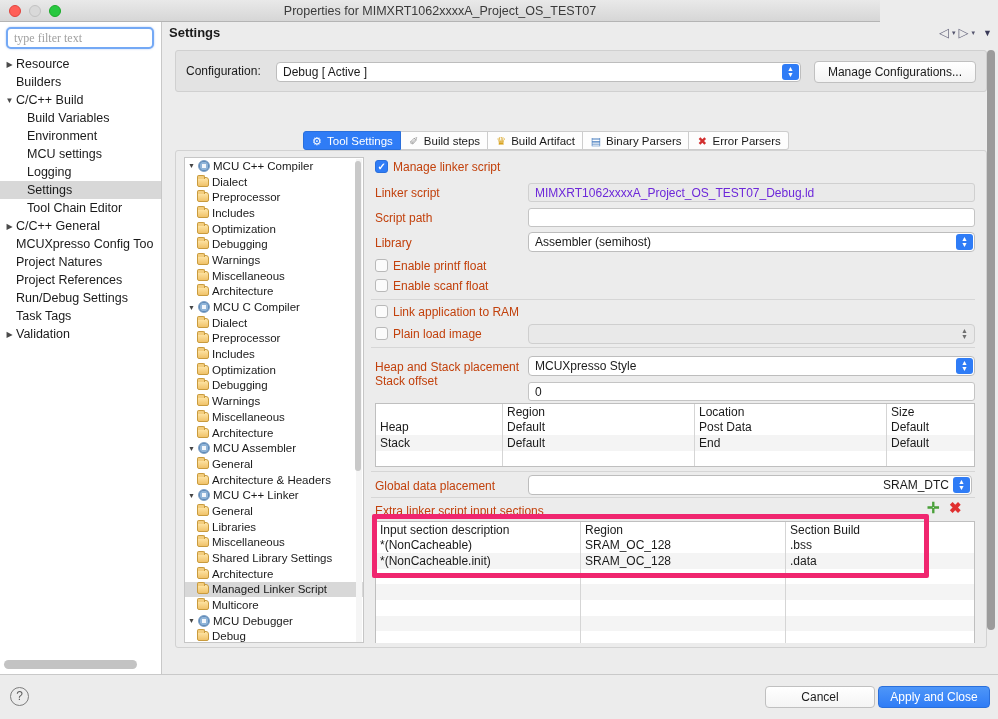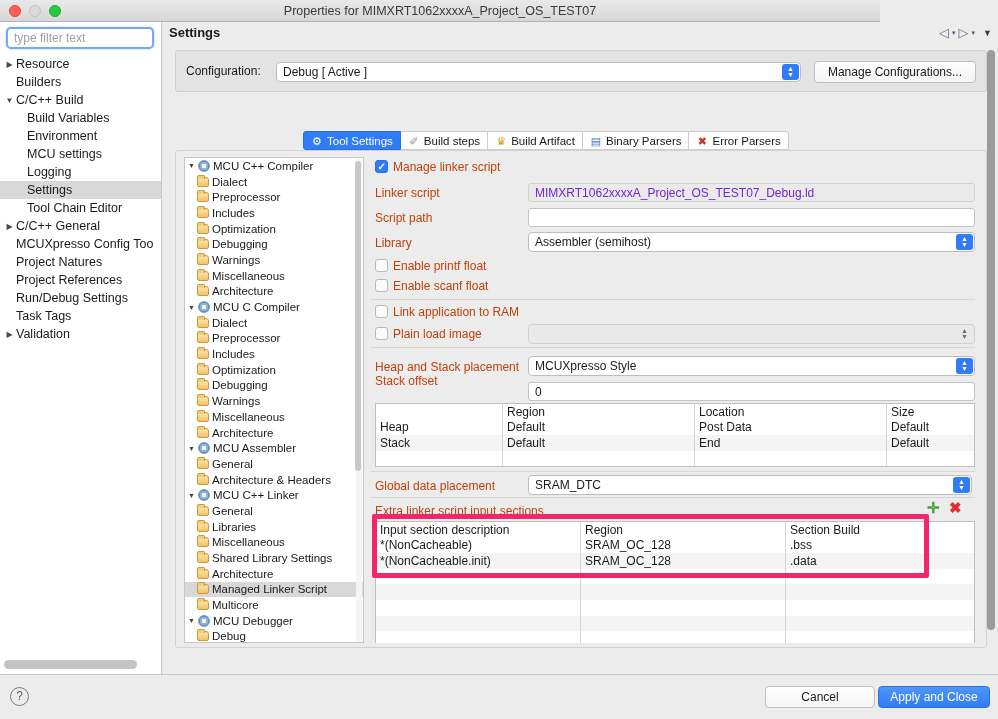--- a/index.html
+++ b/index.html
@@ -34,21 +34,21 @@
   
   .left-pane {
     position: absolute; left: 0; top: 22px; width: 162px; height: 652px;
     background: #ffffff; border-right: 1px solid #c8c8c8;
   }
   .filter-wrap { padding: 5px 6px 4px 6px; background: #ffffff; }
   .filter-input {
     width: 148px; height: 22px;
     border: 2px solid #74a9f5; border-radius: 5px;
     background: #fff; padding: 0 6px;
-    font-family: Liberation Sans, sans-serif; font-size: 12px;
+    font-family: Liberation Serif, serif; font-size: 12px;
     color: #8d8d8d; outline: none;
     box-shadow: 0 0 2px rgba(80,140,240,.5);
   }
   .filter-input::placeholder { color: #a0a0a0; }
   .tree { padding-top: 2px; font-size: 12.5px; }
   .tnode {
     display: flex; align-items: center; height: 18px;
     padding-left: 4px; white-space: nowrap; cursor: default;
   }
   .tnode.sel { background: #d8d8d8; }
@@ -591,21 +591,21 @@
             <div class="td" style="flex: 0 0 127px;"></div>
             <div class="td" style="flex: 0 0 192px;"></div>
             <div class="td" style="flex: 0 0 192px;"></div>
             <div class="td" style="flex: 0 0 88px;"></div>
           </div>
         </div>
 
       <div class="sep" style="left:0; top:314px; width:604px;"></div>
 
       <span class="lbl" style="left:4px; top:322px;">Global data placement</span>
-      <div class="combo" style="position:absolute; left:157px; top:318px; width:444px;">
+      <div class="combo" style="position:absolute; left:157px; top:318px; width:444px;justify-content:flex-end;">
         <span>SRAM_DTC</span>
         <span class="stepper">▲<br>▼</span>
       </div>
 
       <div class="sep" style="left:0; top:340px; width:604px;"></div>
 
       <span class="lbl" style="left:4px; top:347px;">Extra linker script input sections</span>
       <span class="plus-ico" style="left:556px; top:342px;">✛</span>
       <span class="x-ico" style="left:578px; top:342px;">✖</span>
 

